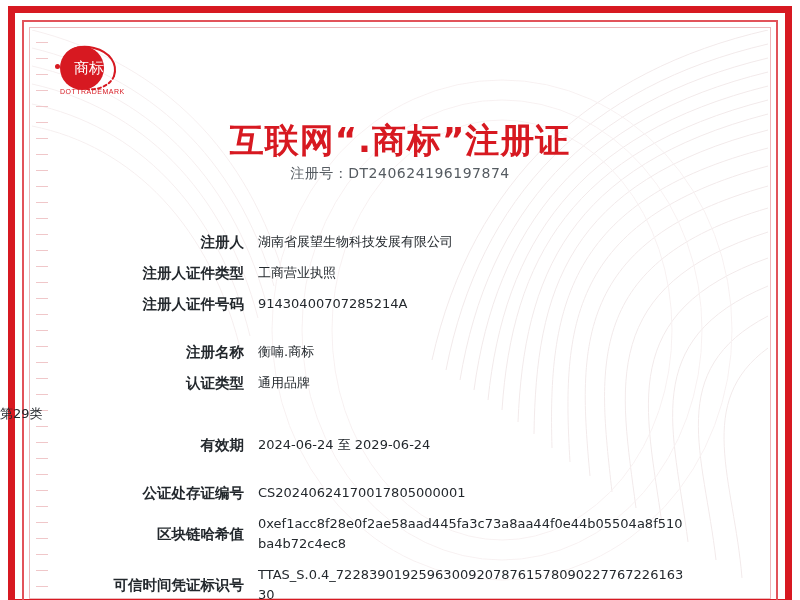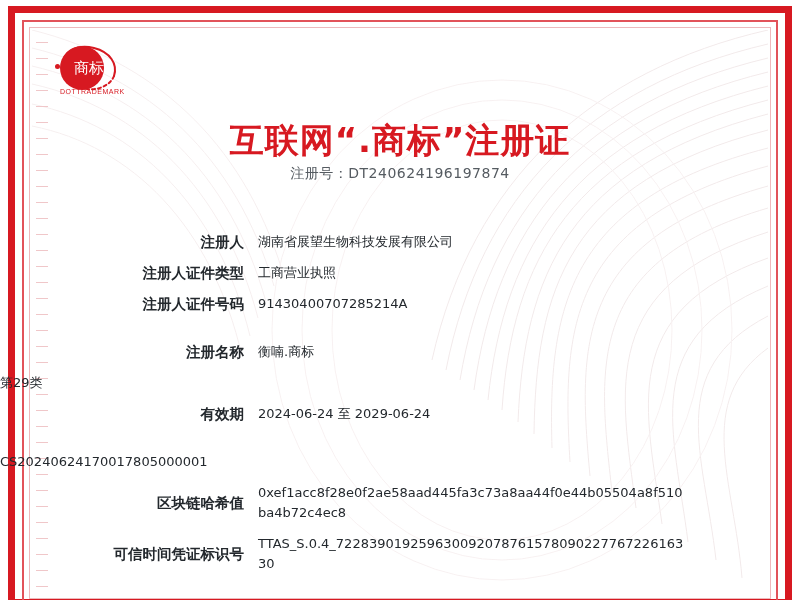--- a/index.html
+++ b/index.html
@@ -306,30 +306,35 @@
       <div class="value">91430400707285214A</div>
     </div>
 
     <div class="gap-md"></div>
 
     <div class="row">
       <div class="label">注册名称</div>
       <div class="value">衡喃.商标</div>
     </div>
     <div class="row">
+      <div class="label">认证类型</div>
+      <div class="value">通用品牌</div>
+    </div>
+    <div class="row">
       <div class="value">第29类</div>
     </div>
     <div class="row">
       <div class="label">有效期</div>
       <div class="value">2024-06-24 至 2029-06-24</div>
     </div>
 
     <div class="gap-md"></div>
 
     <div class="row">
+      <div class="label">公证处存证编号</div>
       <div class="value mono">CS20240624170017805000001</div>
     </div>
     <div class="row">
       <div class="label">区块链哈希值</div>
       <div class="value mono">0xef1acc8f28e0f2ae58aad445fa3c73a8aa44f0e44b05504a8f510ba4b72c4ec8</div>
     </div>
     <div class="row">
       <div class="label">可信时间凭证标识号</div>
       <div class="value mono">TTAS_S.0.4_72283901925963009207876157809022776722616330</div>
     </div>

